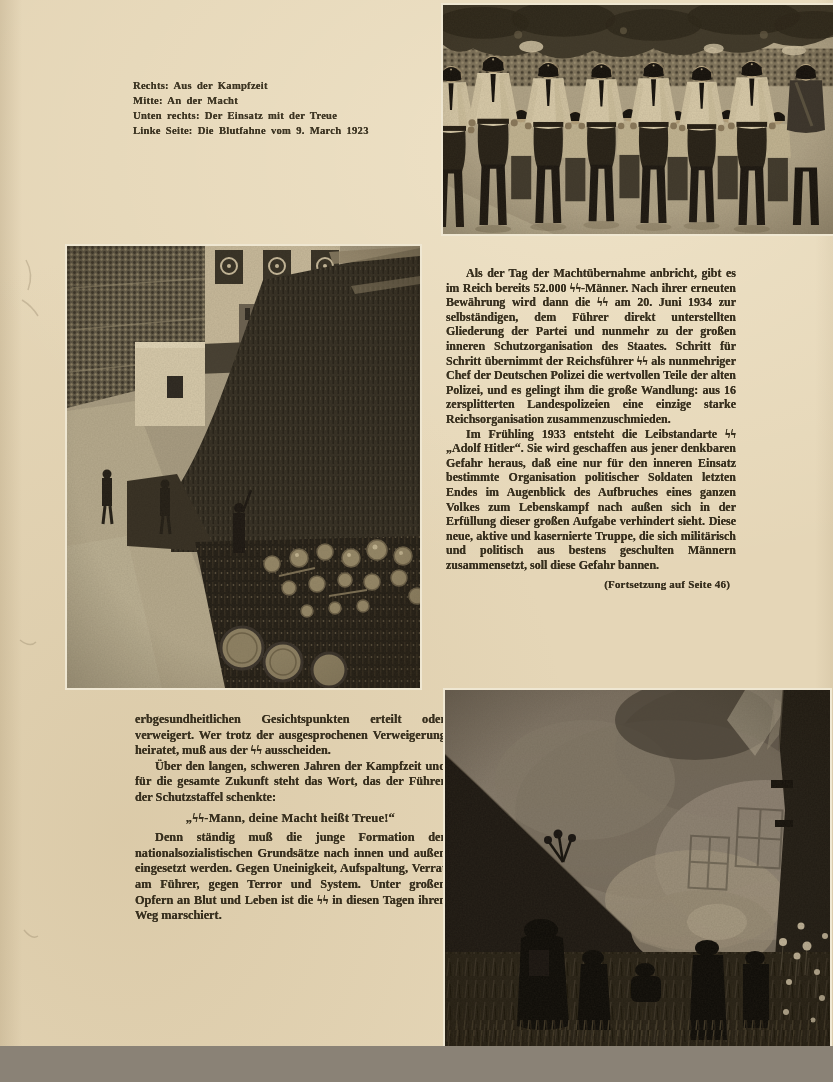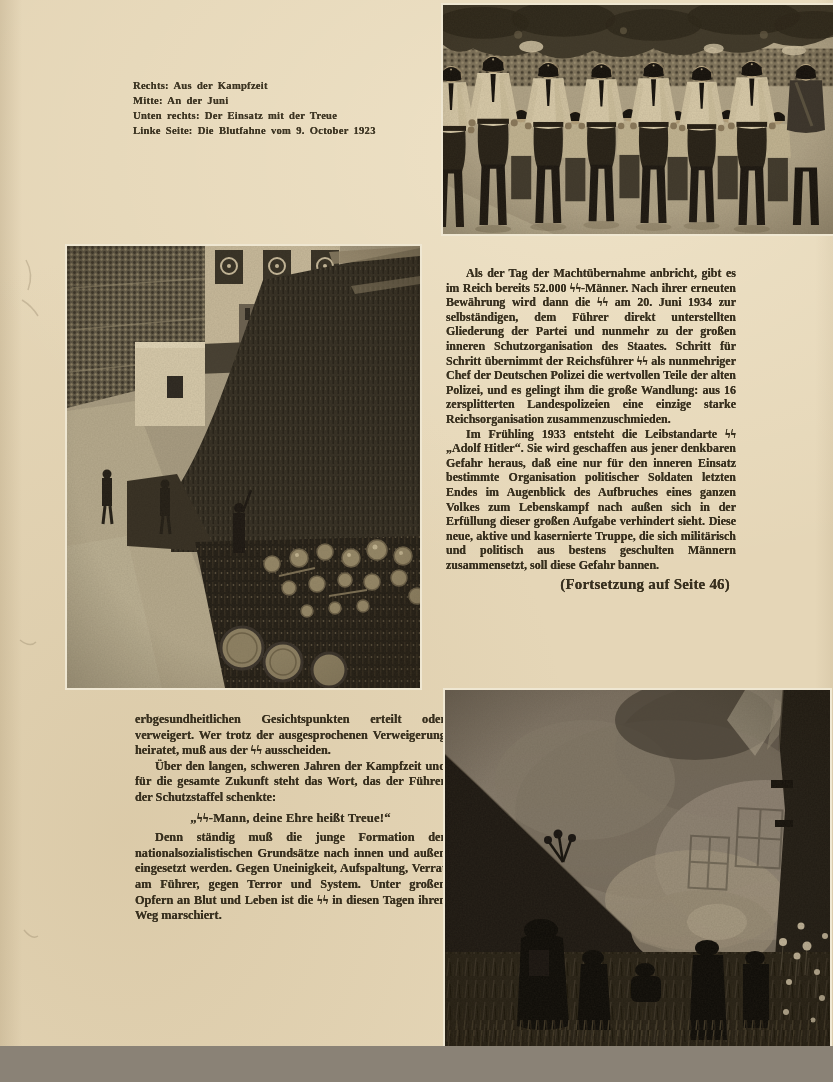--- a/index.html
+++ b/index.html
@@ -24,34 +24,34 @@
   .photo-top-right{left:441px;top:3px;width:392px;height:233px;border-right:none;}
   .photo-left{left:65px;top:244px;width:357px;height:446px;}
   .photo-bottom-right{left:443px;top:688px;width:389px;height:391px;}
   .col{position:absolute;color:#38301f;text-align:justify;font-weight:bold;
        text-shadow:0 0 .3px #38301f;hyphens:auto;-webkit-hyphens:auto;}
   .right-col{left:446px;top:266px;width:290px;font-size:12px;line-height:14.6px;}
   .left-col{left:135px;top:712px;width:311px;font-size:12.3px;line-height:15.6px;}
   .col p{margin:0;text-indent:20px;}
   .col p.noindent{text-indent:0;}
   .col p.quote{text-align:center;text-indent:0;margin:5px 0 4px;font-size:12.6px;letter-spacing:.2px;}
-  .continuation{text-align:right;font-size:15px;margin-top:5px;padding-right:6px;letter-spacing:.2px;}
+  .continuation{text-align:right;font-size:11px;margin-top:5px;padding-right:6px;letter-spacing:.2px;}
   .bottom-strip{position:absolute;left:0;top:1077px;width:833px;height:5px;background:#f3efe3;}
   .margin-marks{position:absolute;left:12px;top:240px;width:40px;height:720px;opacity:.4;}
 </style>
 </head>
 <body>
 
 <div class="page">
 
   <div class="caption-block">
     <div>Rechts: Aus der Kampfzeit</div>
-    <div>Mitte: An der Juni</div>
+    <div>Mitte: An der Macht</div>
     <div>Unten rechts: Der Einsatz mit der Treue</div>
-    <div>Linke Seite: Die Blutfahne vom 9. October 1923</div>
+    <div>Linke Seite: Die Blutfahne vom 9. March 1923</div>
   </div>
 
   <figure class="photo photo-top-right" style="margin:0">
     <svg viewBox="0 0 389 231" preserveAspectRatio="none">
       <defs>
         <pattern id="p1c" width="7" height="6" patternUnits="userSpaceOnUse">
           <rect width="7" height="6" fill="#80745c"></rect>
           <circle cx="2" cy="2" r="1.5" fill="#443c2d"></circle>
           <circle cx="5.5" cy="4.2" r="1.2" fill="#9d9072"></circle>
         </pattern>
@@ -247,21 +247,21 @@
 
   <div class="col right-col">
     <p>Als der Tag der Machtübernahme anbricht, gibt es im Reich bereits 52.000 ϟϟ-Männer. Nach ihrer erneuten Bewährung wird dann die ϟϟ am 20. Juni 1934 zur selbständigen, dem Führer direkt unterstellten Gliederung der Partei und nunmehr zu der großen inneren Schutzorganisation des Staates. Schritt für Schritt übernimmt der Reichsführer ϟϟ als nunmehriger Chef der Deutschen Polizei die wertvollen Teile der alten Polizei, und es gelingt ihm die große Wandlung: aus 16 zersplitterten Landespolizeien eine einzige starke Reichsorganisation zusammenzuschmieden.</p>
     <p>Im Frühling 1933 entsteht die Leibstandarte ϟϟ „Adolf Hitler“. Sie wird geschaffen aus jener denkbaren Gefahr heraus, daß eine nur für den inneren Einsatz bestimmte Organisation politischer Soldaten letzten Endes im Augenblick des Aufbruches eines ganzen Volkes zum Lebenskampf nach außen sich in der Erfüllung dieser großen Aufgabe verhindert sieht. Diese neue, aktive und kasernierte Truppe, die sich militärisch und politisch aus bestens geschulten Männern zusammensetzt, soll diese Gefahr bannen.</p>
     <div class="continuation">(Fortsetzung auf Seite 46)</div>
   </div>
 
   <div class="col left-col">
     <p class="noindent">erbgesundheitlichen Gesichtspunkten erteilt oder verweigert. Wer trotz der ausgesprochenen Verweigerung heiratet, muß aus der ϟϟ ausscheiden.</p>
     <p>Über den langen, schweren Jahren der Kampfzeit und für die gesamte Zukunft steht das Wort, das der Führer der Schutzstaffel schenkte:</p>
-    <p class="quote">„ϟϟ-Mann, deine Ehre heißt Treue!“</p>
+    <p class="quote">„ϟϟ-Mann, deine Macht heißt Treue!“</p>
     <p>Denn ständig muß die junge Formation der nationalsozialistischen Grundsätze nach innen und außen eingesetzt werden. Gegen Uneinigkeit, Aufspaltung, Verrat am Führer, gegen Terror und System. Unter großen Opfern an Blut und Leben ist die ϟϟ in diesen Tagen ihren Weg marschiert.</p>
   </div>
 
   <figure class="photo photo-bottom-right" style="margin:0">
     <svg viewBox="0 0 385 387" preserveAspectRatio="none">
       <defs>
         <linearGradient id="g3bg" x1="0" y1="0" x2="0" y2="1">
           <stop offset="0%" stop-color="#7b7061"></stop>
             <stop offset="45%" stop-color="#8d8272"></stop>
             <stop offset="100%" stop-color="#4c453a"></stop>

